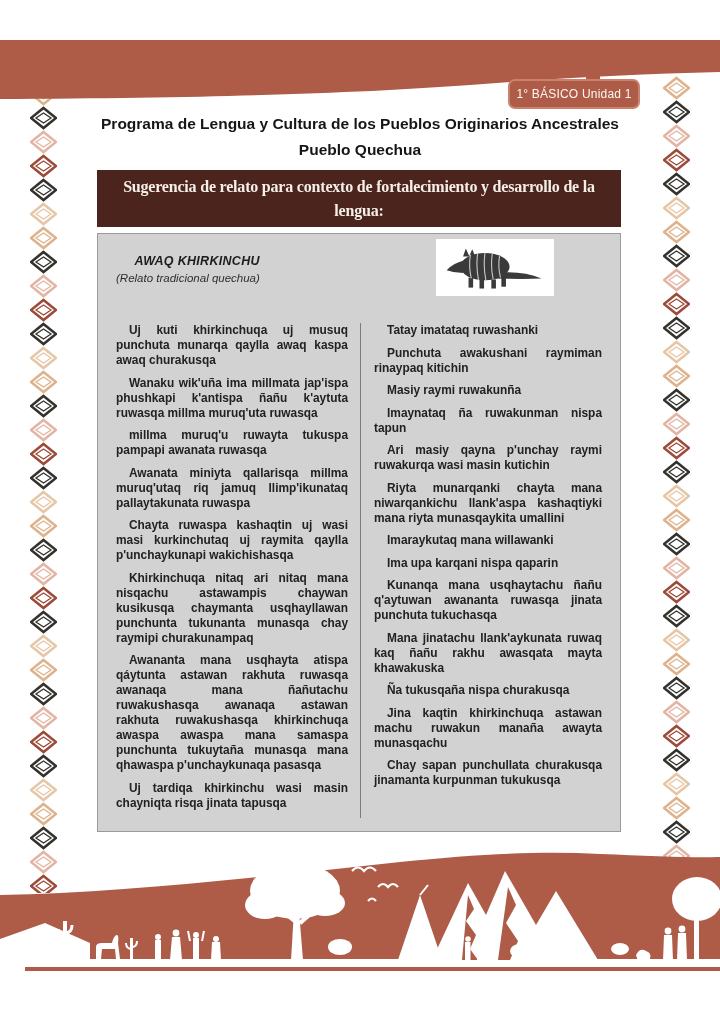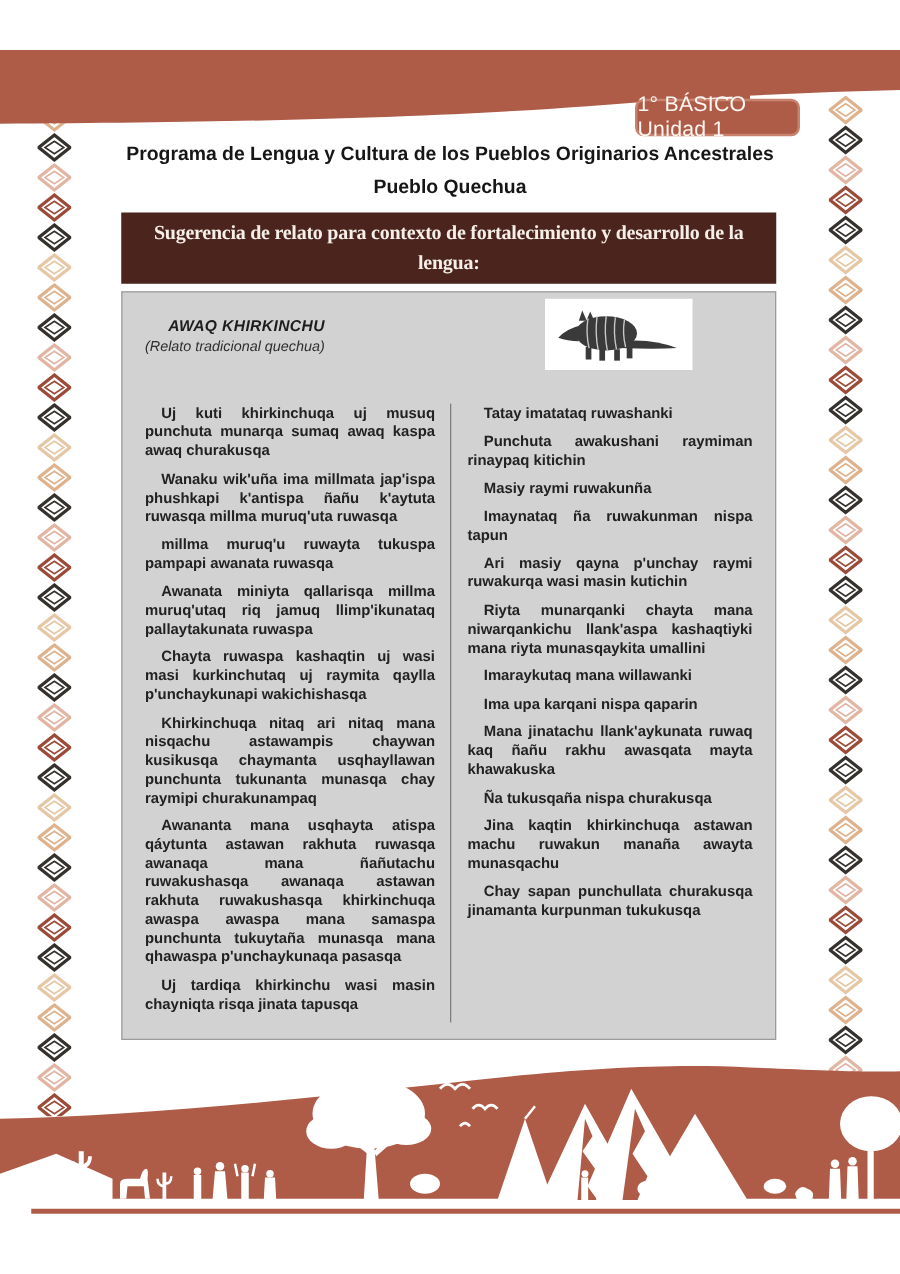--- a/index.html
+++ b/index.html
@@ -17,21 +17,21 @@
   }
   
   .pattern-strip{position:absolute;z-index:1;}
   
   .band-svg{position:absolute;top:0;left:0;z-index:2;}
   .sienna-fill{fill:var(--sienna);}
   .unit-tab{
     position:absolute;z-index:3;left:508px;top:79px;width:132px;height:30px;
     background:var(--sienna);border:2px solid #c8826e;border-radius:7px;
     display:flex;align-items:center;justify-content:center;
-    color:#fdf6f2;font-size:17px;letter-spacing:0.2px;
+    color:#fdf6f2;font-size:12px;letter-spacing:0.2px;
   }
   .tab-stem{position:absolute;z-index:2;left:586px;top:66px;width:14px;height:18px;background:var(--sienna);}
   
   .page-title{
     position:absolute;z-index:2;top:111px;left:40px;right:40px;text-align:center;
     font-weight:bold;font-size:15.5px;color:#161616;line-height:26px;
   }
   
   .banner{
     position:absolute;z-index:2;top:170px;left:97px;width:524px;height:57px;
@@ -245,38 +245,39 @@
         <path d="M40 12 Q38 27 41 42" stroke="#c9c9c9" stroke-width="1.2" fill="none"></path>
         <path d="M48 12 Q46 27 49 42" stroke="#c9c9c9" stroke-width="1.2" fill="none"></path>
         <path d="M56 13 Q54 27 57 41" stroke="#c9c9c9" stroke-width="1.2" fill="none"></path>
         <path d="M64 15 Q62 27 65 39" stroke="#c9c9c9" stroke-width="1.2" fill="none"></path>
       </svg>
     </div>
   </div>
 
   <div class="story-columns">
     <div class="col-left">
-      <p>Uj kuti khirkinchuqa uj musuq punchuta munarqa sumaq awaq kaspa awaq churakusqa</p>
+      <p>Uj kuti khirkinchuqa uj musuq punchuta munarqa qaylla awaq kaspa awaq churakusqa</p>
       <p>Wanaku wik'uña ima millmata jap'ispa phushkapi k'antispa ñañu k'aytuta ruwasqa millma muruq'uta ruwasqa</p>
       <p>millma muruq'u ruwayta tukuspa pampapi awanata ruwasqa</p>
       <p>Awanata miniyta qallarisqa millma muruq'utaq riq jamuq llimp'ikunataq pallaytakunata ruwaspa</p>
       <p>Chayta ruwaspa kashaqtin uj wasi masi kurkinchutaq uj raymita qaylla p'unchaykunapi wakichishasqa</p>
       <p>Khirkinchuqa nitaq ari nitaq mana nisqachu astawampis chaywan kusikusqa chaymanta usqhayllawan punchunta tukunanta munasqa chay raymipi churakunampaq</p>
       <p>Awananta mana usqhayta atispa qáytunta astawan rakhuta ruwasqa awanaqa mana ñañutachu ruwakushasqa awanaqa astawan rakhuta ruwakushasqa khirkinchuqa awaspa awaspa mana samaspa punchunta tukuytaña munasqa mana qhawaspa p'unchaykunaqa pasasqa</p>
       <p>Uj tardiqa khirkinchu wasi masin chayniqta risqa jinata tapusqa</p>
     </div>
     <div class="col-right">
       <p>Tatay imatataq ruwashanki</p>
       <p>Punchuta awakushani raymiman rinaypaq kitichin</p>
       <p>Masiy raymi ruwakunña</p>
       <p>Imaynataq ña ruwakunman nispa tapun</p>
       <p>Ari masiy qayna p'unchay raymi ruwakurqa wasi masin kutichin</p>
       <p>Riyta munarqanki chayta mana niwarqankichu llank'aspa kashaqtiyki mana riyta munasqaykita umallini</p>
       <p>Imaraykutaq mana willawanki</p>
       <p>Ima upa karqani nispa qaparin</p>
+      <p>Kunanqa mana usqhaytachu ñañu q'aytuwan awananta ruwasqa jinata punchuta tukuchasqa</p>
       <p>Mana jinatachu llank'aykunata ruwaq kaq ñañu rakhu awasqata mayta khawakuska</p>
       <p>Ña tukusqaña nispa churakusqa</p>
       <p>Jina kaqtin khirkinchuqa astawan machu ruwakun manaña awayta munasqachu</p>
       <p>Chay sapan punchullata churakusqa jinamanta kurpunman tukukusqa</p>
     </div>
   </div>
 
 </div>
 
 <svg class="landscape" width="720" height="134" viewBox="0 0 720 134">

